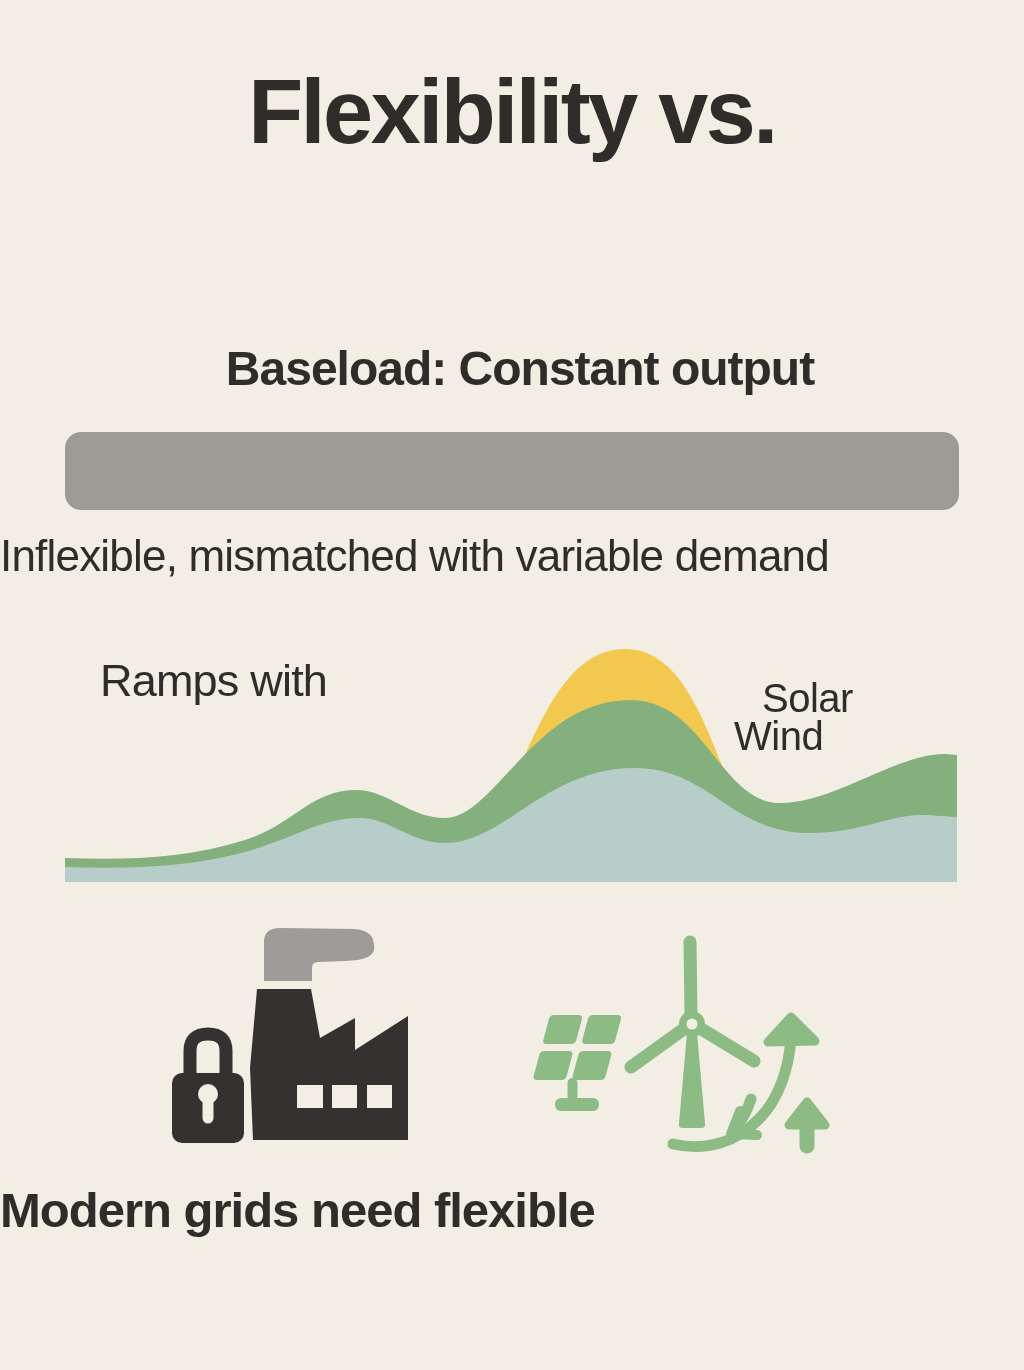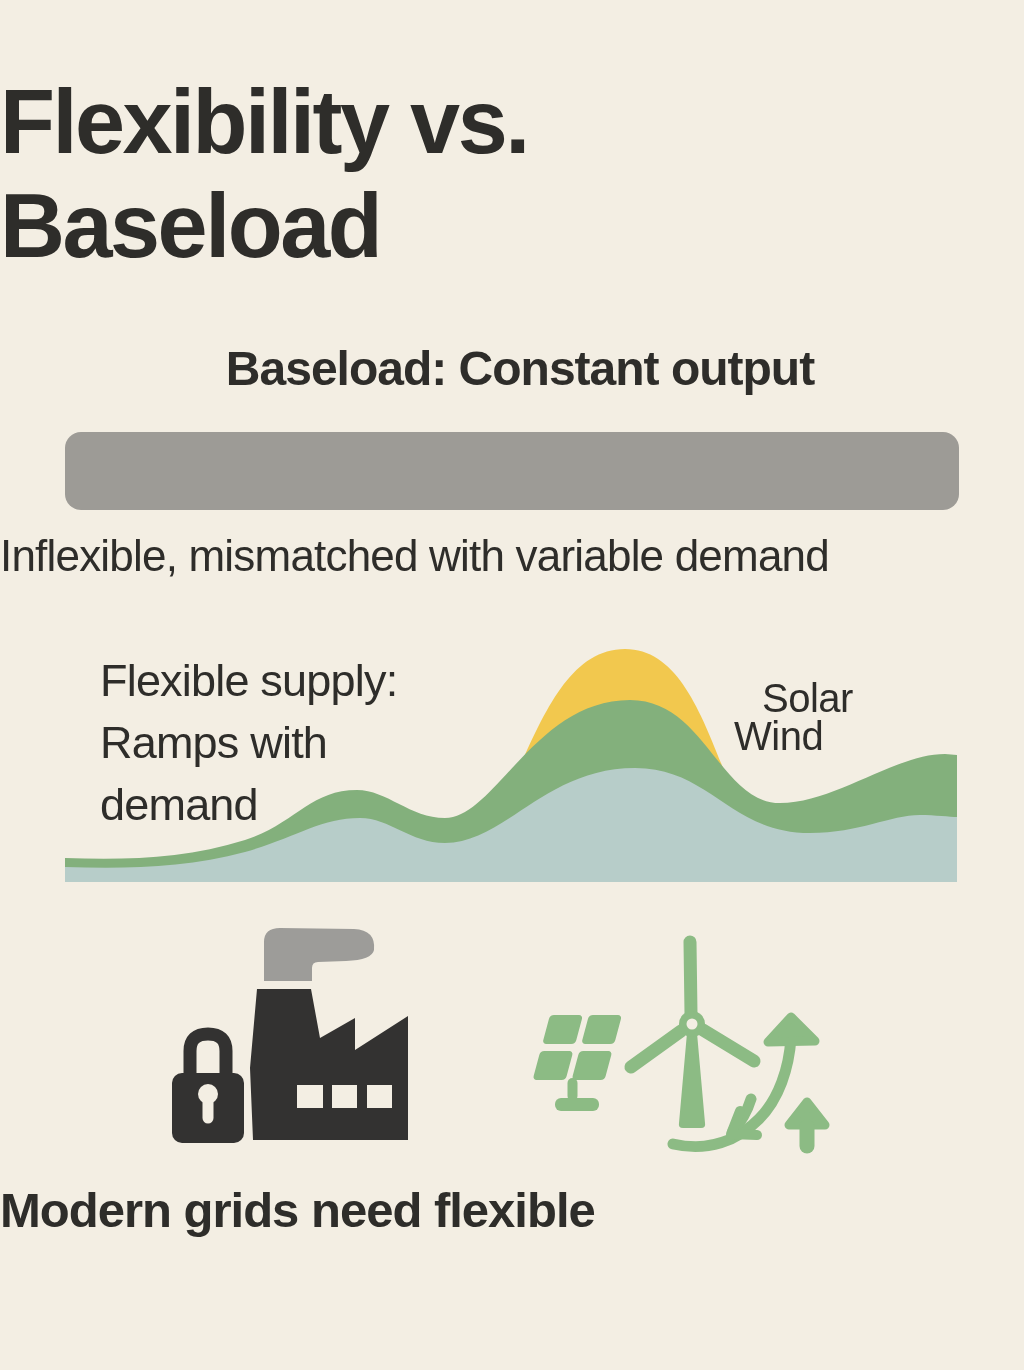--- a/index.html
+++ b/index.html
@@ -3,21 +3,21 @@
 <meta charset="utf-8">
 <style>
   html,body{margin:0;padding:0;}
   .canvas{
     position:relative;width:1024px;height:1370px;
     background:#F3EEE3;color:#2E2D2A;overflow:hidden;
     font-family:"Liberation Sans",sans-serif;
   }
   .abs{position:absolute;}
   .title{
-    top:70px;left:0;width:100%;
+    top:60px;left:0;width:100%;text-align:center;
     font-size:90px;font-weight:700;line-height:104px;letter-spacing:-2.5px;
   }
   .heading{
     top:341px;left:8px;width:100%;text-align:center;
     font-size:48px;font-weight:700;letter-spacing:-1px;
   }
   .caption{
     top:531px;left:0;width:100%;text-align:left;
     font-size:44px;font-weight:400;letter-spacing:-0.8px;
   }
@@ -37,21 +37,20 @@
     font-size:49px;font-weight:700;line-height:65px;letter-spacing:-1px;
   }
 </style>
 </head>
 <body>
 
 <div class="canvas">
 
   <div class="abs title">
     <div>Flexibility vs.</div>
-    <div>Baseload</div>
   </div>
 
   <div class="abs heading">Baseload: Constant output</div>
 
   <svg class="abs bar-svg" width="894" height="78" viewBox="0 0 894 78">
     <rect x="0" y="0" width="894" height="78" rx="16" fill="#9D9B96"></rect>
   </svg>
 
   <div class="abs caption">Inflexible, mismatched with variable demand</div>
 
@@ -61,23 +60,21 @@
              C 322 150 345 178 380 178 C 430 178 470 60 565 60
              C 640 60 655 163 715 163 C 770 163 830 114 880 114
              L 892 115 L 892 242 L 0 242 Z" fill="#83B07C"></path>
     <path d="M 0 227 C 60 229 120 228 180 212 C 230 198 255 178 295 178
              C 325 178 345 203 380 203 C 440 203 480 128 570 128
              C 645 128 665 193 745 193 C 795 193 825 175 855 175
              C 870 175 885 177 892 177 L 892 242 L 0 242 Z" fill="#B7CDC9"></path>
   </svg>
 
   <div class="abs flex-label">
-    <div>Flexible supply:</div>
     <div>Ramps with</div>
-    <div>demand</div>
   </div>
 
   <div class="abs legend-label legend-solar">Solar</div>
   <div class="abs legend-label legend-wind">Wind</div>
 
   <svg class="abs factory-svg" width="280" height="240" viewBox="0 0 280 240">
     <path d="M 104 61 L 104 22 Q 104 8 120 8 L 194 9 Q 216 10 214 30
              Q 212 40 186 41 L 158 42 Q 152 42 152 48 L 152 61 Z" fill="#9D9C99"></path>
     <path d="M 97 69 L 151 69 L 160 118 L 195 98 L 195 130 L 248 96
              L 248 220 L 93 220 L 90 148 Z" fill="#333231"></path>

